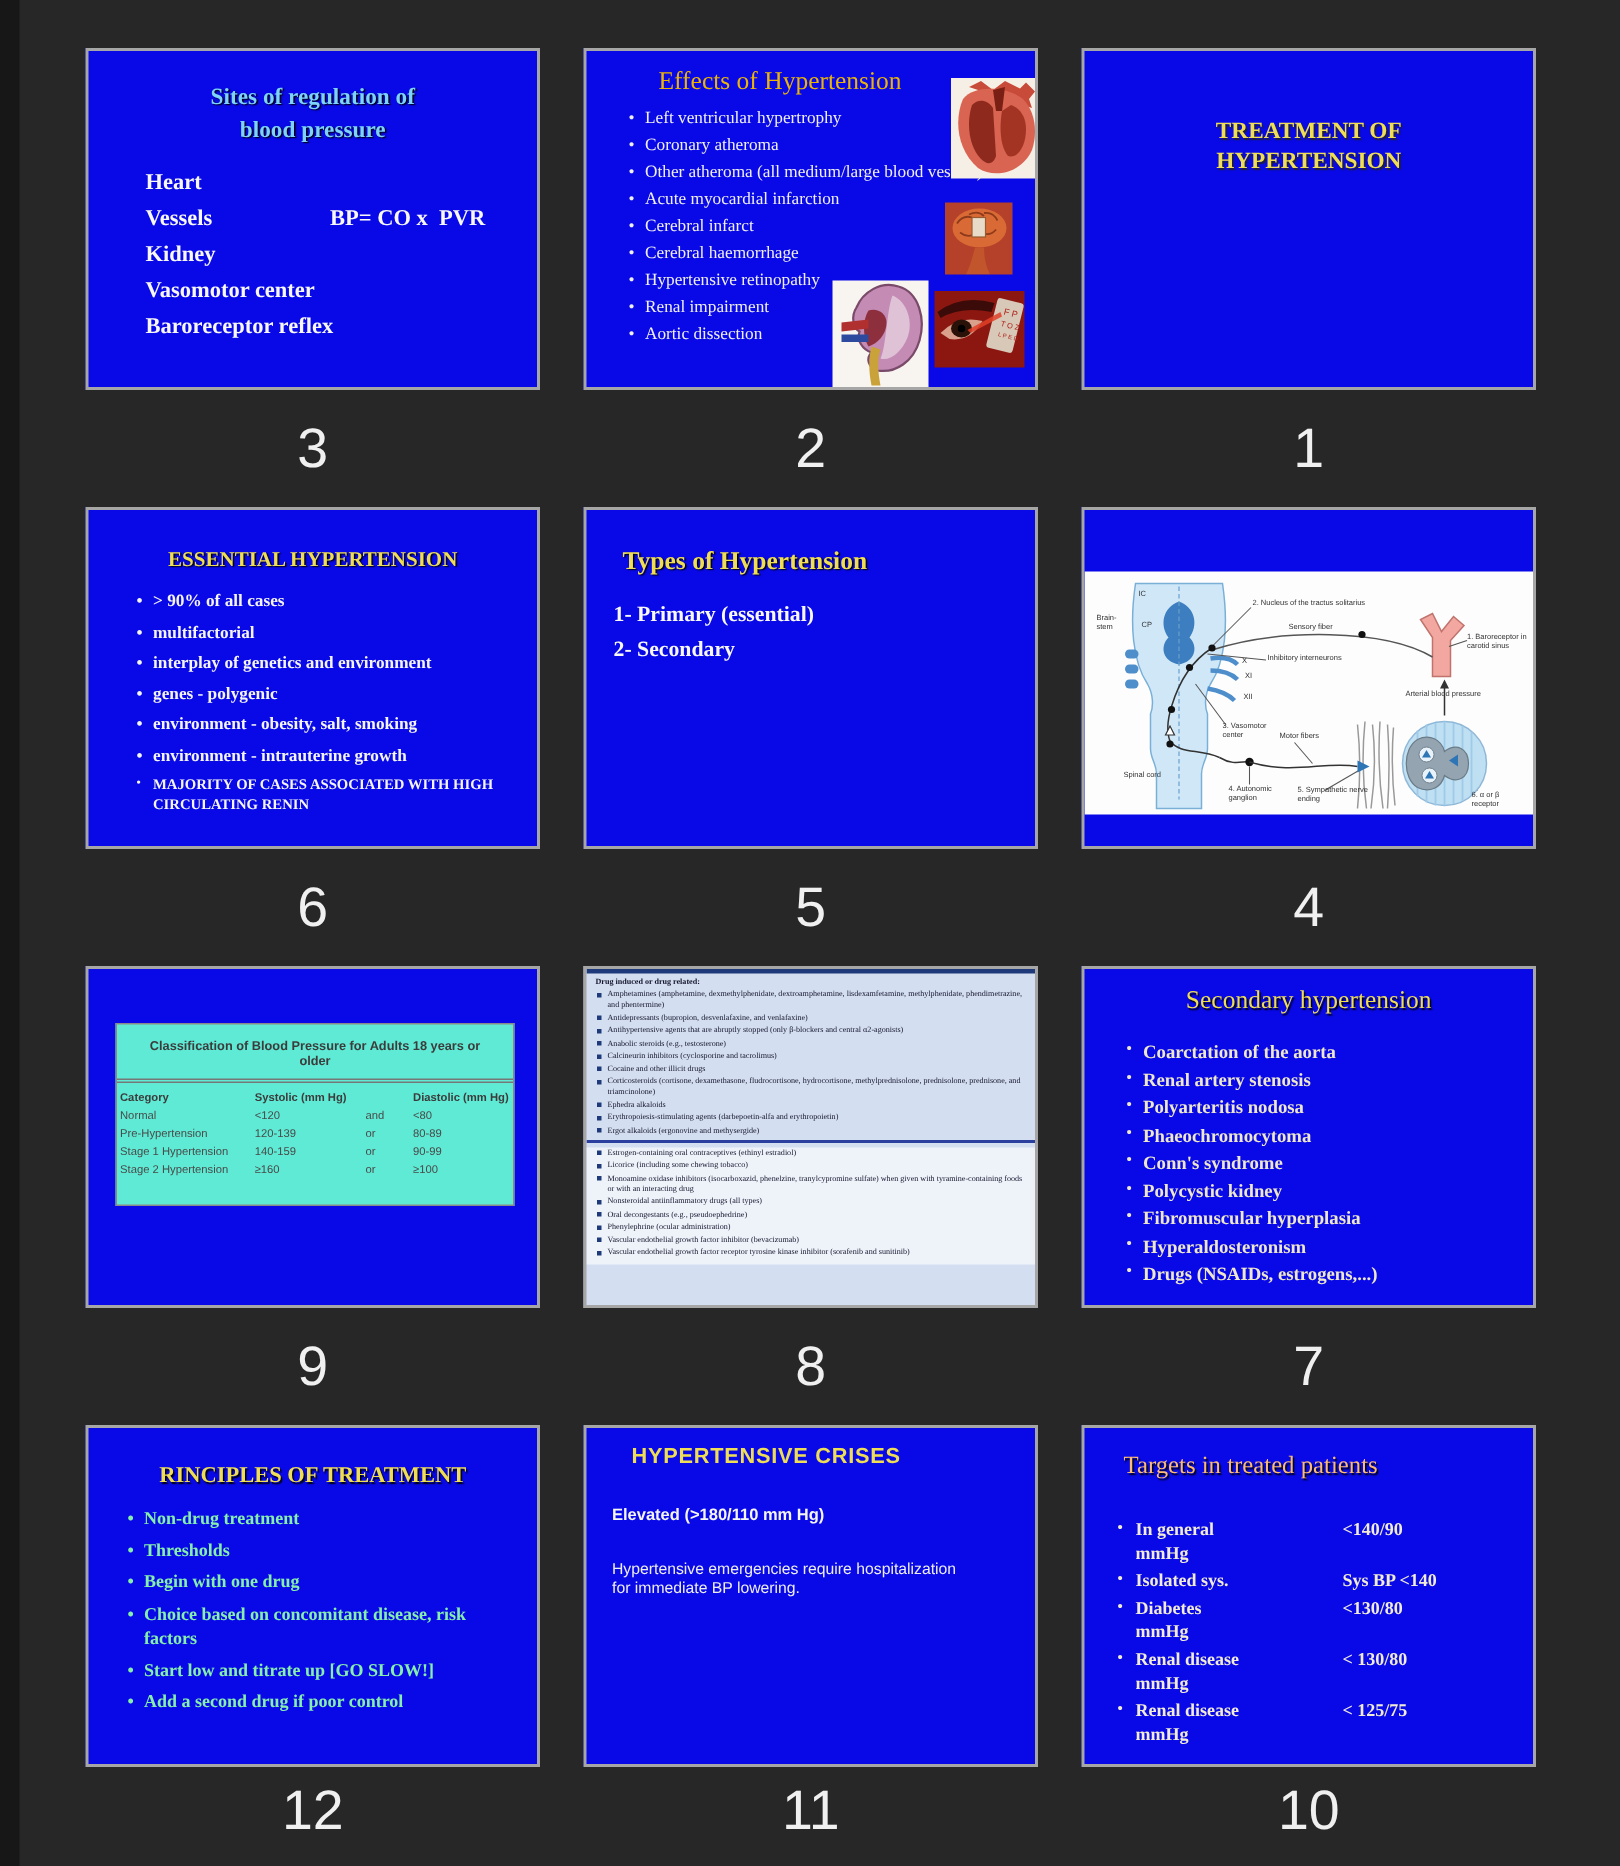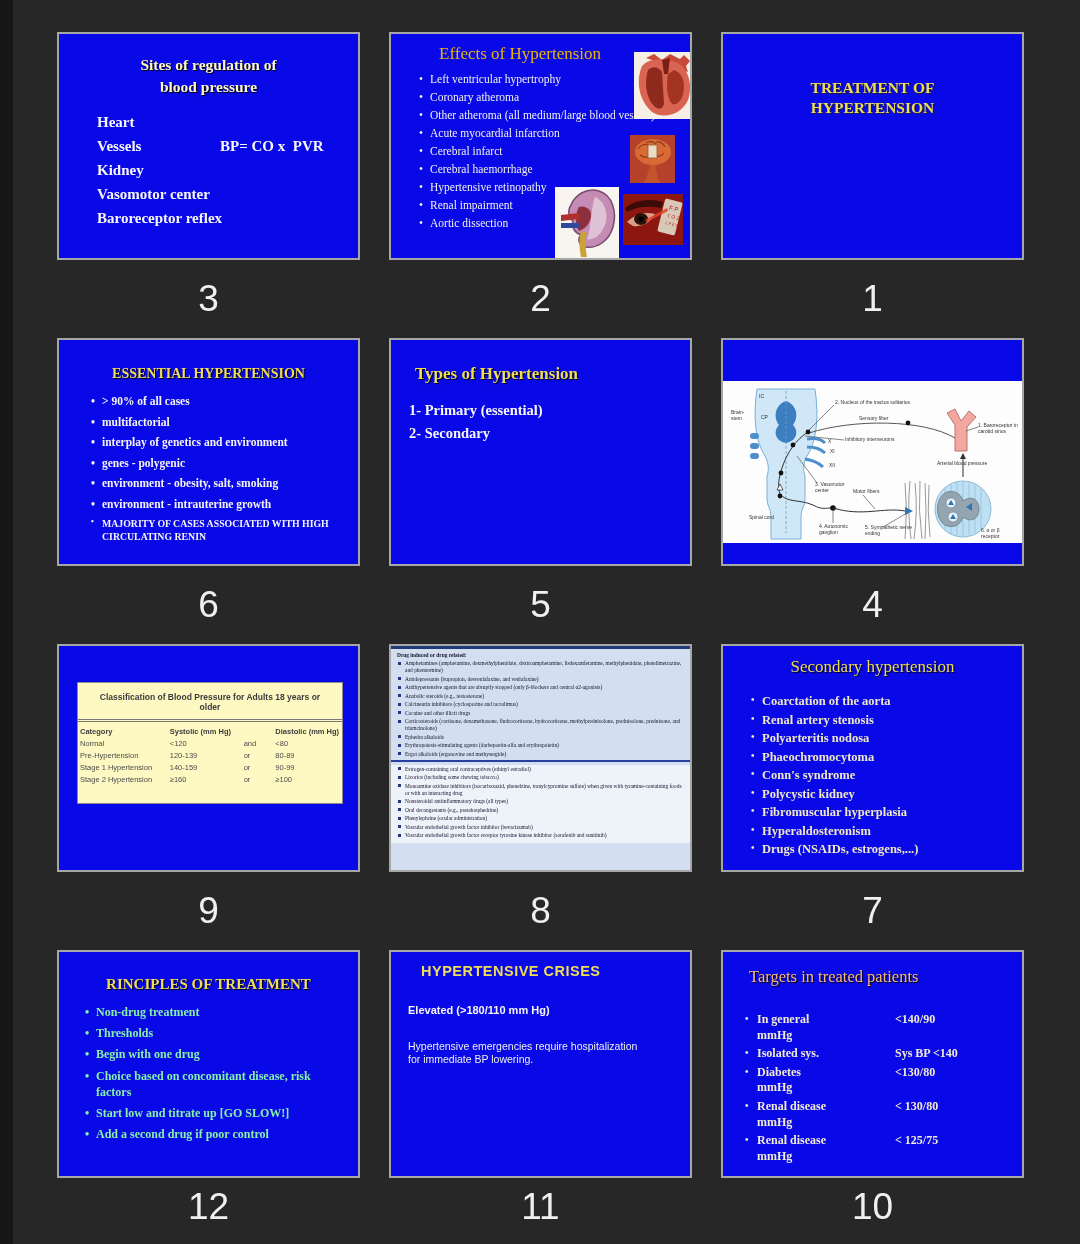--- a/index.html
+++ b/index.html
@@ -29,21 +29,21 @@
     color:#f0f0f0; font-family:"Liberation Sans", sans-serif; font-size:37px; font-weight:400;
   }
   .srow:last-child .num { height:58px; }
 
   
   .b { position:relative; padding-left:13px; }
   .b::before { content:"\2022"; position:absolute; left:2px; top:0; }
 
   
   .s3-title { position:absolute; top:20px; left:0; width:100%; text-align:center;
-    font-size:15.5px; font-weight:bold; line-height:1.4; color:#fef9c3; text-shadow:1px 1px 1px #000; }
+    font-size:15.5px; font-weight:bold; line-height:1.4; color:#7dd3fc; text-shadow:1px 1px 1px #000; }
   .s3-list { position:absolute; left:38px; top:80px; right:8px; }
   .s3-item { font-size:15px; font-weight:bold; color:#f8f8f8; margin-bottom:7px; position:relative; }
   .s3-formula { position:absolute; left:123px; top:0; white-space:pre; }
 
   
   .s2-title { position:absolute; top:10px; left:48px; font-size:17px; color:#eab308; }
   .s2-list { position:absolute; left:26px; top:38px; width:248px; }
   .s2i { font-size:11.5px; line-height:1.3; color:#f0f0f0; margin-bottom:3px; }
   .pic { position:absolute; overflow:hidden; }
   .pic svg { display:block; }
@@ -69,21 +69,21 @@
   .s5i { font-size:14.5px; font-weight:bold; color:#f8f8f8; margin-bottom:6px; }
 
   
   .s4-white { position:absolute; left:0; top:41px; width:299px; height:162px; background:#fdfdfd; }
   .dlabel { position:absolute; font-family:"Liberation Sans", sans-serif; font-size:5px;
     line-height:1.15; color:#333; }
   .s4-white svg { position:absolute; left:0; top:0; }
 
   
   .s9-box { position:absolute; left:18px; top:36px; width:266px; height:122px;
-    background:#fef9c3; border:1px solid #8a8a8a; font-family:"Liberation Sans", sans-serif; }
+    background:#5eead4; border:1px solid #8a8a8a; font-family:"Liberation Sans", sans-serif; }
   .s9-title { padding:9px 16px 7px; text-align:center; font-size:8.5px; font-weight:bold;
     color:#3c3c3c; border-bottom:3px double #777; }
   .s9-table { width:100%; border-collapse:collapse; table-layout:fixed; margin-top:3px; }
   .s9-table td { font-size:7.5px; color:#4a4a4a; text-align:left; padding:1.5px 2px; }
   .s9-table tr:first-child td { font-weight:bold; color:#3c3c3c; }
   .s9-table td:nth-child(1){width:34%;} .s9-table td:nth-child(2){width:28%;}
   .s9-table td:nth-child(3){width:12%;} .s9-table td:nth-child(4){width:26%;}
 
   
   .s8 { background:#d3dff0; }

